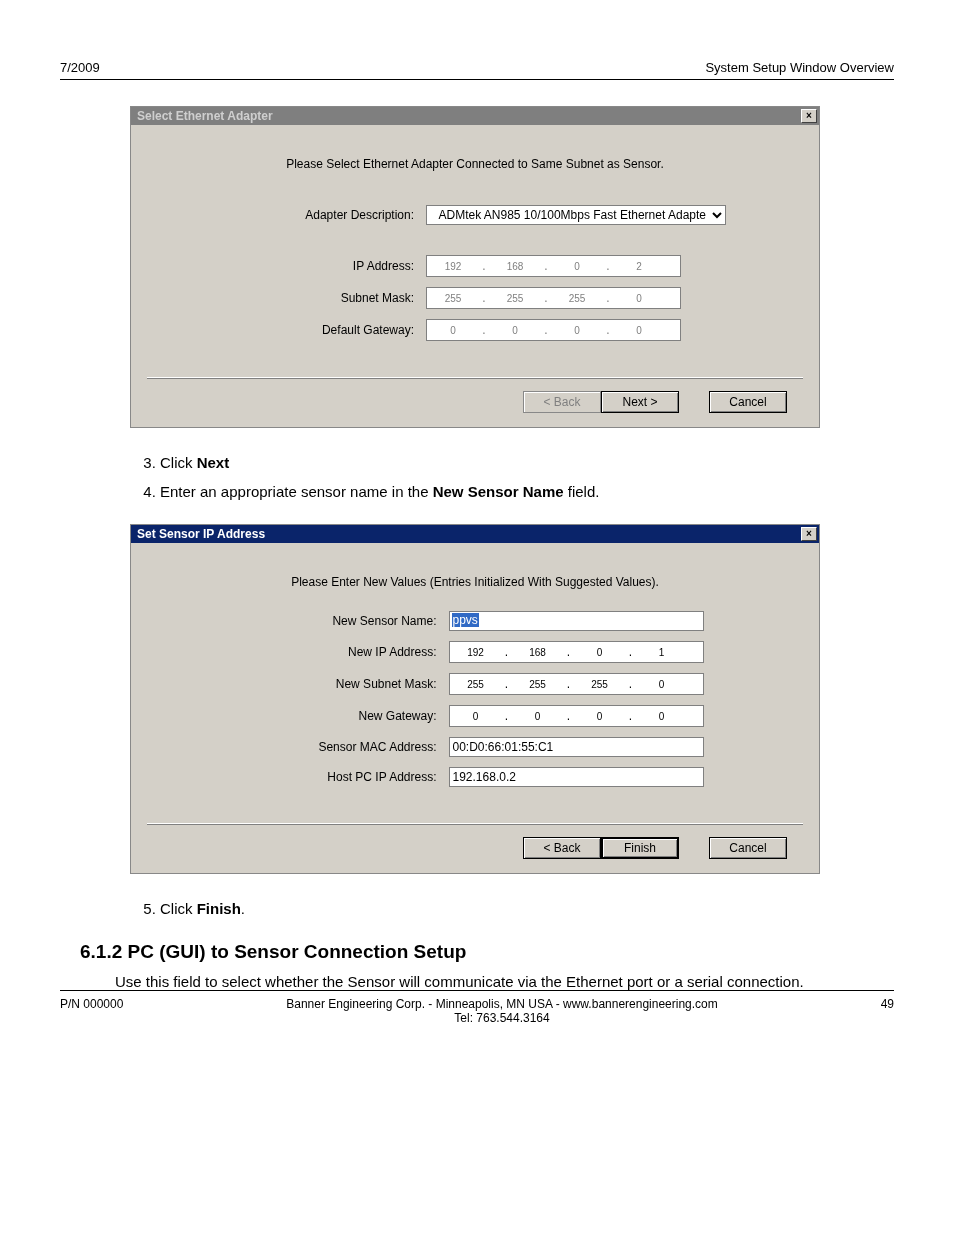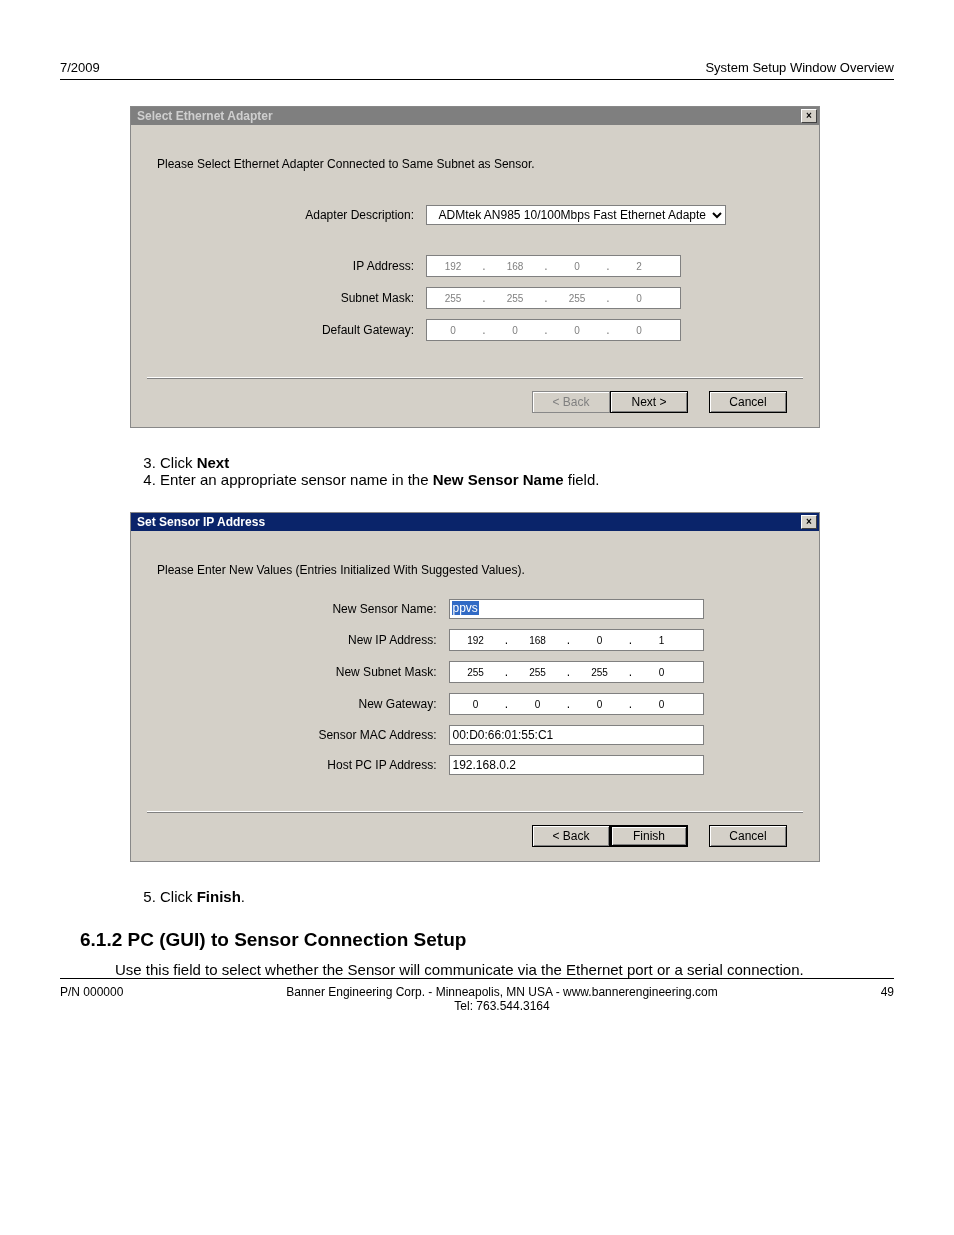--- a/index.html
+++ b/index.html
@@ -54,21 +54,21 @@
     font-size: 10px;
     line-height: 12px;
     text-align: center;
     font-weight: bold;
   }
   .dlg-body {
     background: #d4d0c8;
     padding: 28px 26px 14px 26px;
   }
   .prompt {
-    text-align: left;
+    text-align: center;
     margin: 4px 0 28px 0;
   }
   .form-table { margin: 0 auto; }
   .form-table td { padding: 4px 5px; vertical-align: middle; }
   .form-label {
     text-align: right;
     white-space: nowrap;
     padding-right: 10px;
     width: 200px;
   }
@@ -105,21 +105,21 @@
   .ip-row .octet[readonly] { color: #808080; }
   .dlg-sep {
     border: none;
     border-top: 1px solid #fff;
     border-bottom: 1px solid #808080;
     margin: 30px -10px 12px -10px;
   }
   .btn-row {
     display: flex;
     justify-content: flex-end;
-    gap: 21px;
+    gap: 30px;
     padding-right: 6px;
   }
   .btn {
     min-width: 78px;
     height: 22px;
     background: #d4d0c8;
     border: 1px solid #000;
     box-shadow: inset 1px 1px #fff, inset -1px -1px #808080;
     font-family: Tahoma, sans-serif;
     font-size: 12px;
@@ -132,21 +132,21 @@
     background: #316ac5;
     color: #fff;
     padding: 0 1px;
   }
 
   ol.steps {
     margin: 0 0 24px 60px;
     padding-left: 40px;
     font-size: 15px;
   }
-  ol.steps li { margin: 0 0; }
+  ol.steps li { margin: 12px 0; }
 
   h2.section {
     font-size: 19px;
     margin: 22px 0 10px 20px;
     font-weight: bold;
   }
   p.body-text {
     margin: 8px 0 0 55px;
     font-size: 15px;
   }

